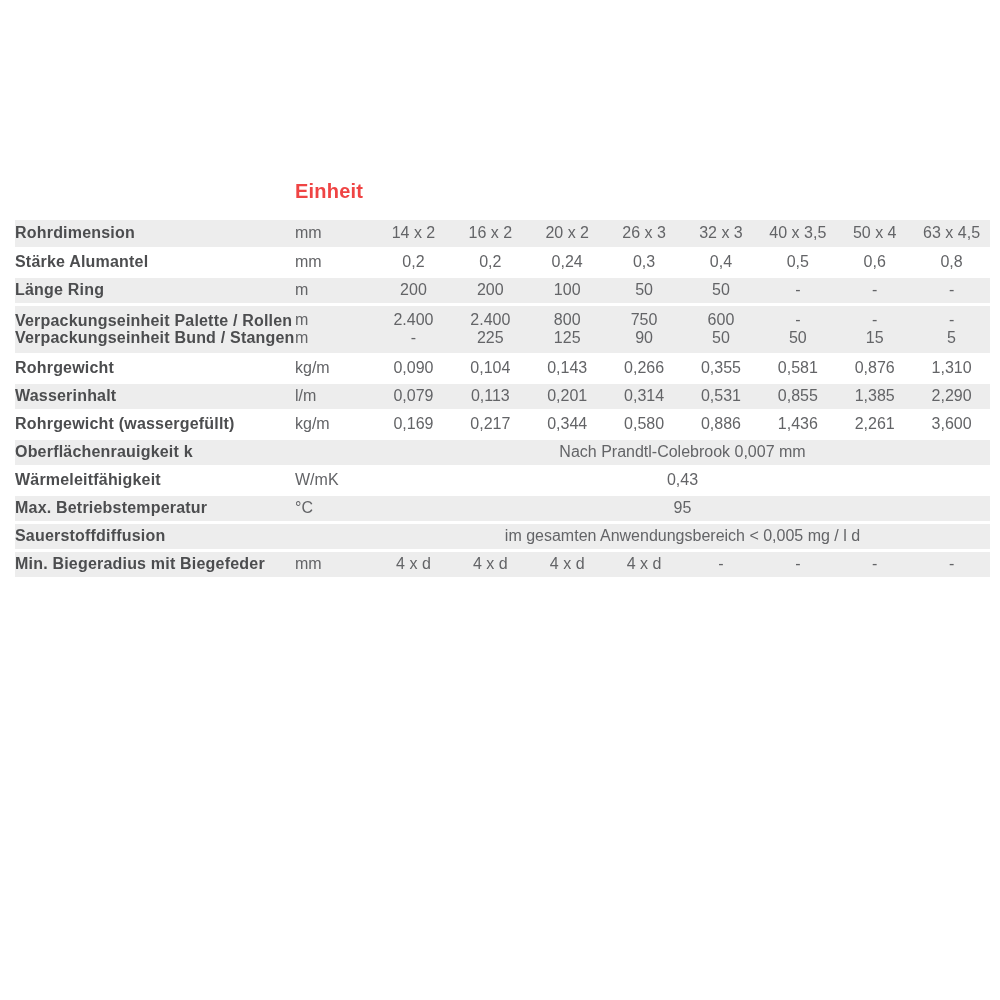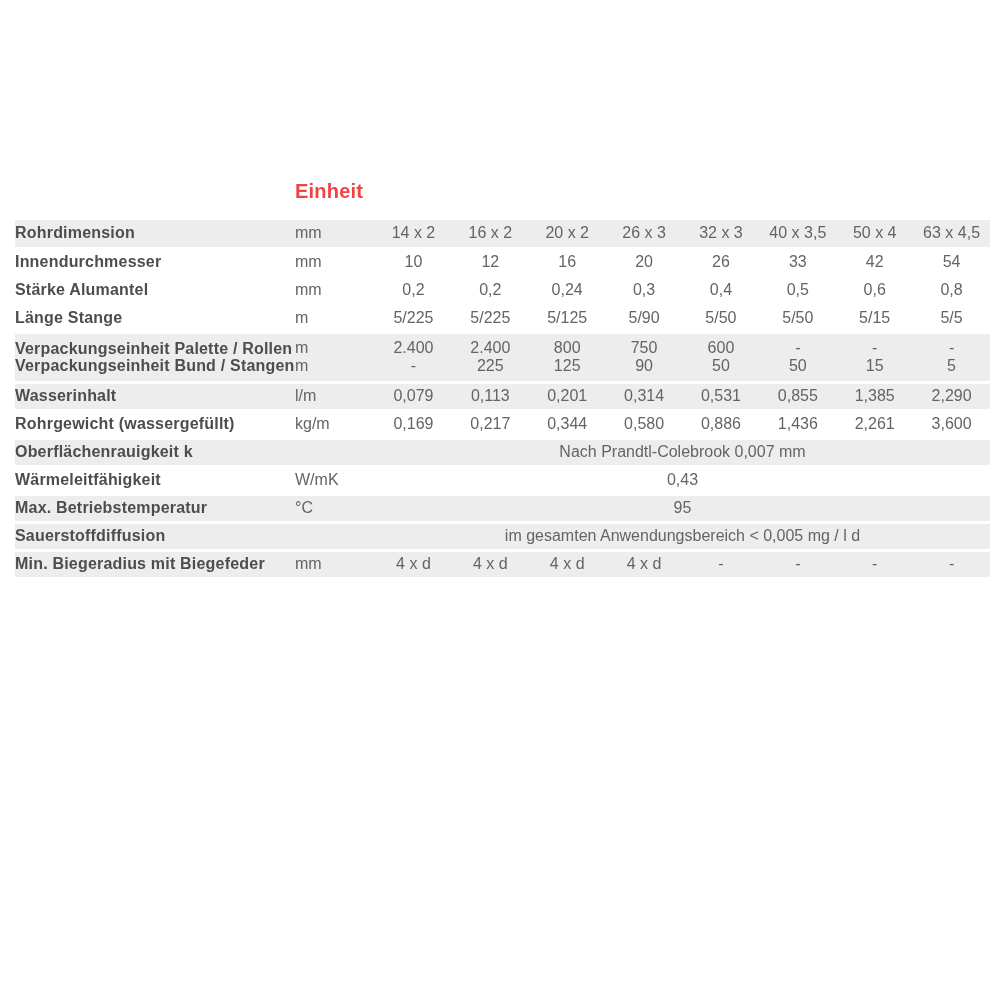--- a/index.html
+++ b/index.html
@@ -80,54 +80,42 @@
           <td class="val">14 x 2</td>
           <td class="val">16 x 2</td>
           <td class="val">20 x 2</td>
           <td class="val">26 x 3</td>
           <td class="val">32 x 3</td>
           <td class="val">40 x 3,5</td>
           <td class="val">50 x 4</td>
           <td class="val">63 x 4,5</td>
         </tr>
         <tr>
-          <td class="lbl">Innendurchmesser</td>
-          <td class="unit">mm</td>
-          <td class="val">10</td>
-          <td class="val">12</td>
-          <td class="val">16</td>
-          <td class="val">20</td>
-          <td class="val">26</td>
-          <td class="val">33</td>
-          <td class="val">42</td>
-          <td class="val">54</td>
-        </tr>
-        <tr>
           <td class="lbl">Stärke Alumantel</td>
           <td class="unit">mm</td>
           <td class="val">0,2</td>
           <td class="val">0,2</td>
           <td class="val">0,24</td>
           <td class="val">0,3</td>
           <td class="val">0,4</td>
           <td class="val">0,5</td>
           <td class="val">0,6</td>
           <td class="val">0,8</td>
         </tr>
-        <tr>
-          <td class="lbl">Länge Stange</td>
+        <tr class="stripe">
+          <td class="lbl">Länge Ring</td>
           <td class="unit">m</td>
-          <td class="val">5/225</td>
-          <td class="val">5/225</td>
-          <td class="val">5/125</td>
-          <td class="val">5/90</td>
-          <td class="val">5/50</td>
-          <td class="val">5/50</td>
-          <td class="val">5/15</td>
-          <td class="val">5/5</td>
+          <td class="val">200</td>
+          <td class="val">200</td>
+          <td class="val">100</td>
+          <td class="val">50</td>
+          <td class="val">50</td>
+          <td class="val">-</td>
+          <td class="val">-</td>
+          <td class="val">-</td>
         </tr>
         <tr class="stripe tall">
           <td class="lbl">
             <div>Verpackungseinheit Palette / Rollen</div>
             <div>Verpackungseinheit Bund / Stangen</div>
           </td>
           <td class="unit">
             <div>m</div>
             <div>m</div>
           </td>
@@ -156,20 +144,32 @@
             <div>50</div>
           </td>
           <td class="val">
             <div>-</div>
             <div>15</div>
           </td>
           <td class="val">
             <div>-</div>
             <div>5</div>
           </td>
+        </tr>
+        <tr>
+          <td class="lbl">Rohrgewicht</td>
+          <td class="unit">kg/m</td>
+          <td class="val">0,090</td>
+          <td class="val">0,104</td>
+          <td class="val">0,143</td>
+          <td class="val">0,266</td>
+          <td class="val">0,355</td>
+          <td class="val">0,581</td>
+          <td class="val">0,876</td>
+          <td class="val">1,310</td>
         </tr>
         <tr class="stripe">
           <td class="lbl">Wasserinhalt</td>
           <td class="unit">l/m</td>
           <td class="val">0,079</td>
           <td class="val">0,113</td>
           <td class="val">0,201</td>
           <td class="val">0,314</td>
           <td class="val">0,531</td>
           <td class="val">0,855</td>

